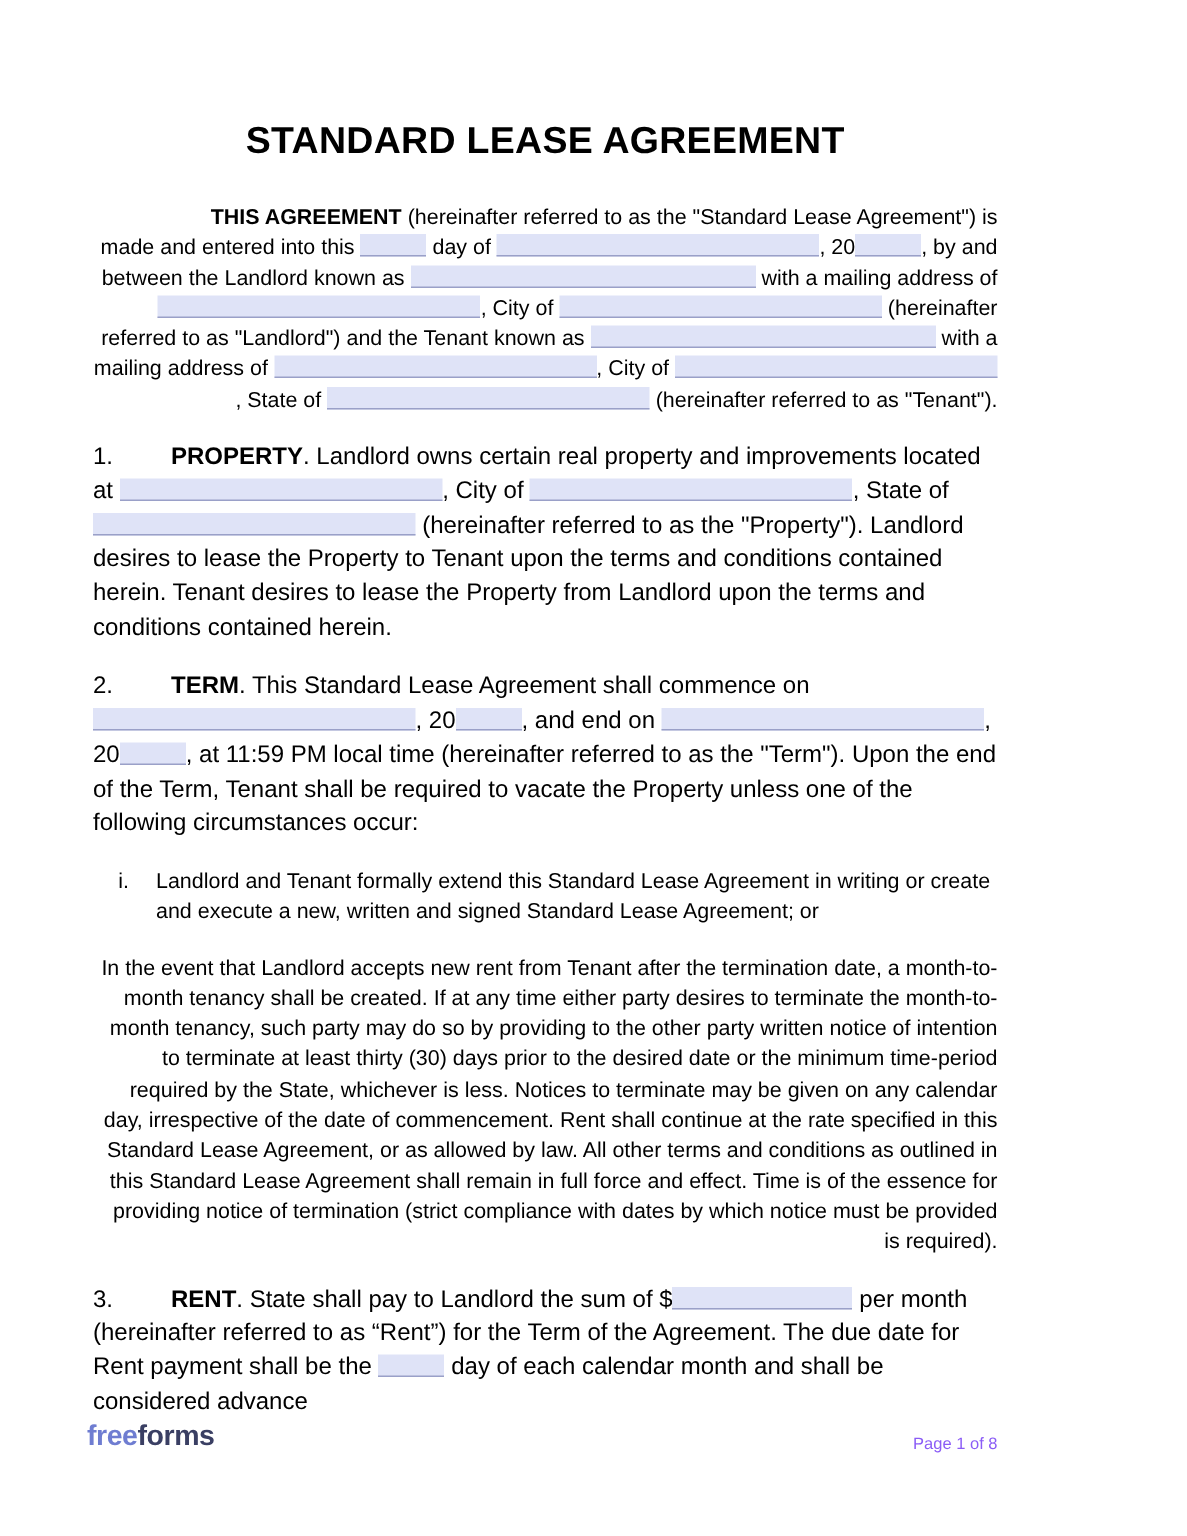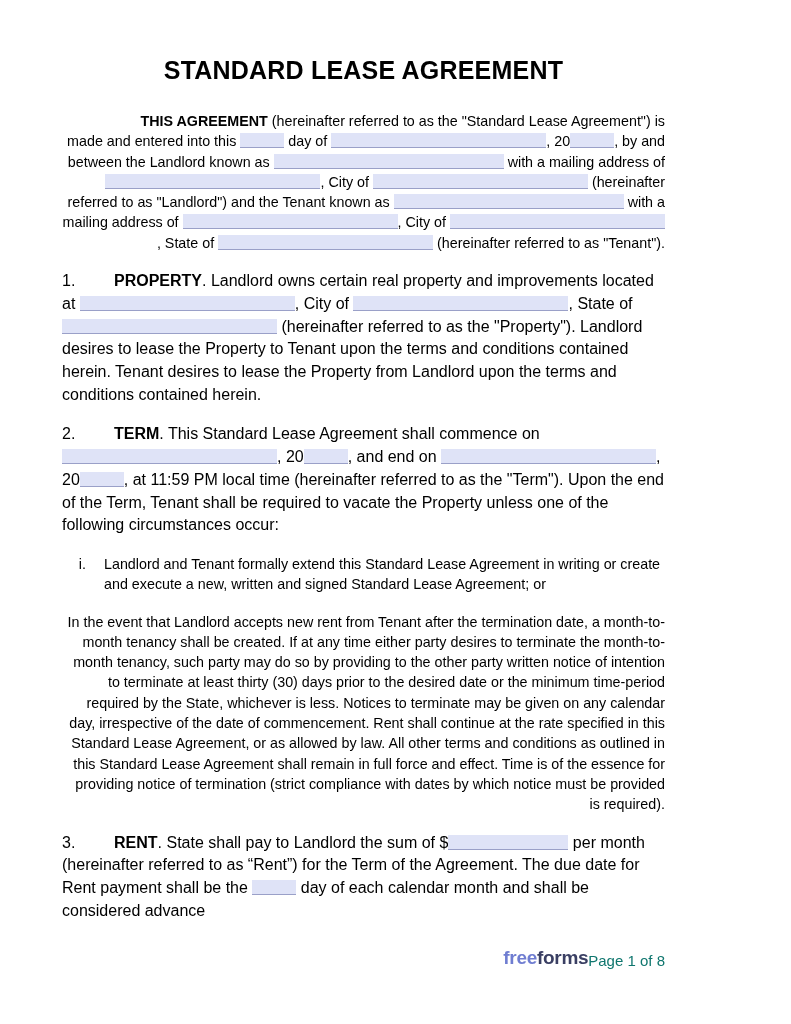--- a/index.html
+++ b/index.html
@@ -12,21 +12,21 @@
     height: 1024px;
     font-family: "Liberation Sans", sans-serif;
     color: #000000;
     position: relative;
   }
   .page {
     position: relative;
     width: 727px;
     height: 1024px;
     box-sizing: border-box;
-    padding: 40px 62px 20px 62px;
+    padding: 64px 62px 20px 62px;
     background: #ffffff;
   }
   .doc-title {
     text-align: center;
     font-size: 25px;
     font-weight: bold;
     letter-spacing: 0.2px;
     margin: 16px 0 26px 0;
   }
   .para {
@@ -72,37 +72,37 @@
   .roman-marker {
     width: 42px;
     flex: 0 0 42px;
     text-align: right;
     padding-right: 18px;
     box-sizing: border-box;
   }
   .roman-text { flex: 1; }
   .footer {
     position: absolute;
-    left: 76px;
+    left: 58px;
     right: 62px;
     bottom: 55px;
     display: flex;
     align-items: flex-end;
-    justify-content: flex-end;
+    justify-content: space-between;
   }
   .logo {
     font-size: 19px;
     font-weight: bold;
     letter-spacing: -0.3px;
   }
   .logo .free { color: #6f7dd1; }
   .logo .forms { color: #3a3f63; }
   .page-num {
-    font-size: 15px;
-    color: #0f766e;
+    font-size: 11px;
+    color: #8b5cf6;
   }
 </style>
 </head>
 <body>
 
 <div class="page">
 
   <h1 class="doc-title">STANDARD LEASE AGREEMENT</h1>
 
   <p class="para indent-first">

